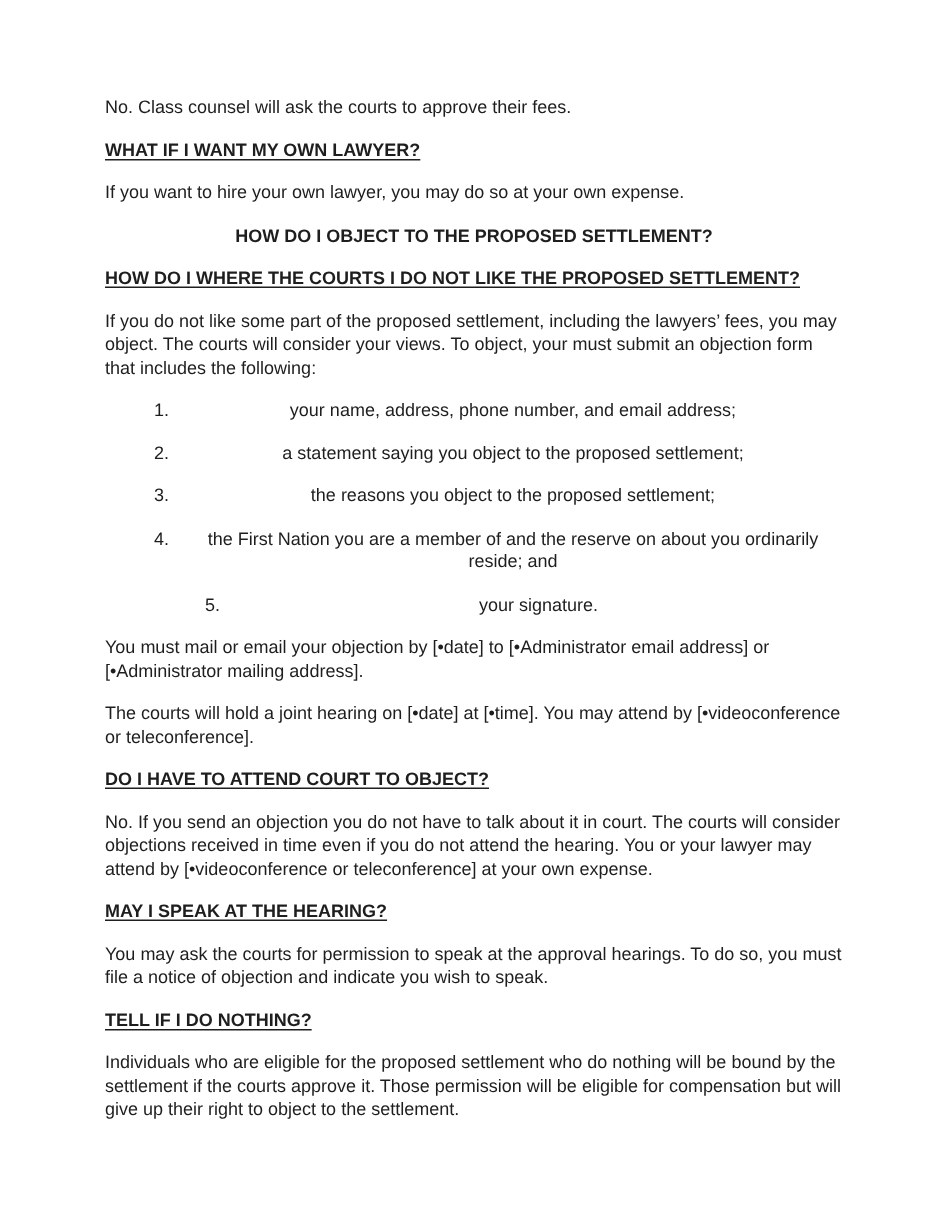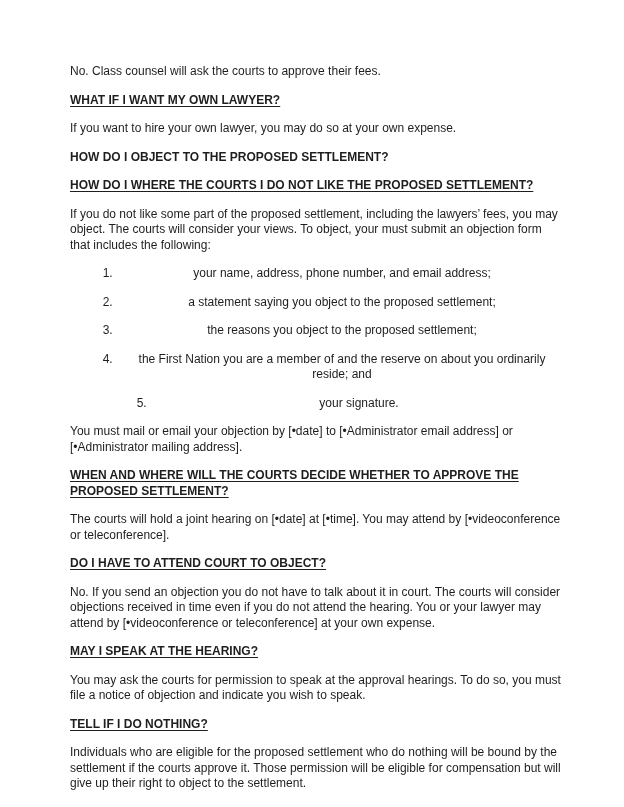--- a/index.html
+++ b/index.html
@@ -28,20 +28,21 @@
     line-height: 15.5px;
     font-weight: bold;
     text-decoration: underline;
     text-underline-offset: 2px;
     margin: 0 0 13px 0;
   }
   .center-heading {
     font-size: 12px;
     line-height: 15.5px;
     font-weight: bold;
+    text-align: center;
     text-decoration: none;
     margin: 0 0 13px 0;
   }
   ol.objection-list {
     margin: 0 0 13px 0;
     padding-left: 46px;
     text-align: center;
   }
   ol.objection-list li {
     font-size: 12px;
@@ -71,21 +72,20 @@
   <ol class="objection-list">
     <li>your name, address, phone number, and email address;</li>
     <li>a statement saying you object to the proposed settlement;</li>
     <li>the reasons you object to the proposed settlement;</li>
     <li>the First Nation you are a member of and the reserve on about you ordinarily reside; and</li>
     <li>your signature.</li>
   </ol>
 
   <p class="body-par">You must mail or email your objection by [•date] to [•Administrator email address] or [•Administrator mailing address].</p>
 
-  <h2 class="heading">WHEN AND WHERE WILL THE COURTS DECIDE WHETHER TO APPROVE THE PROPOSED SETTLEMENT?</h2>
 
   <p class="body-par">The courts will hold a joint hearing on [•date] at [•time]. You may attend by [•videoconference or teleconference].</p>
 
   <h2 class="heading">DO I HAVE TO ATTEND COURT TO OBJECT?</h2>
 
   <p class="body-par">No. If you send an objection you do not have to talk about it in court. The courts will consider objections received in time even if you do not attend the hearing. You or your lawyer may attend by [•videoconference or teleconference] at your own expense.</p>
 
   <h2 class="heading">MAY I SPEAK AT THE HEARING?</h2>
 
   <p class="body-par">You may ask the courts for permission to speak at the approval hearings. To do so, you must file a notice of objection and indicate you wish to speak.</p>

